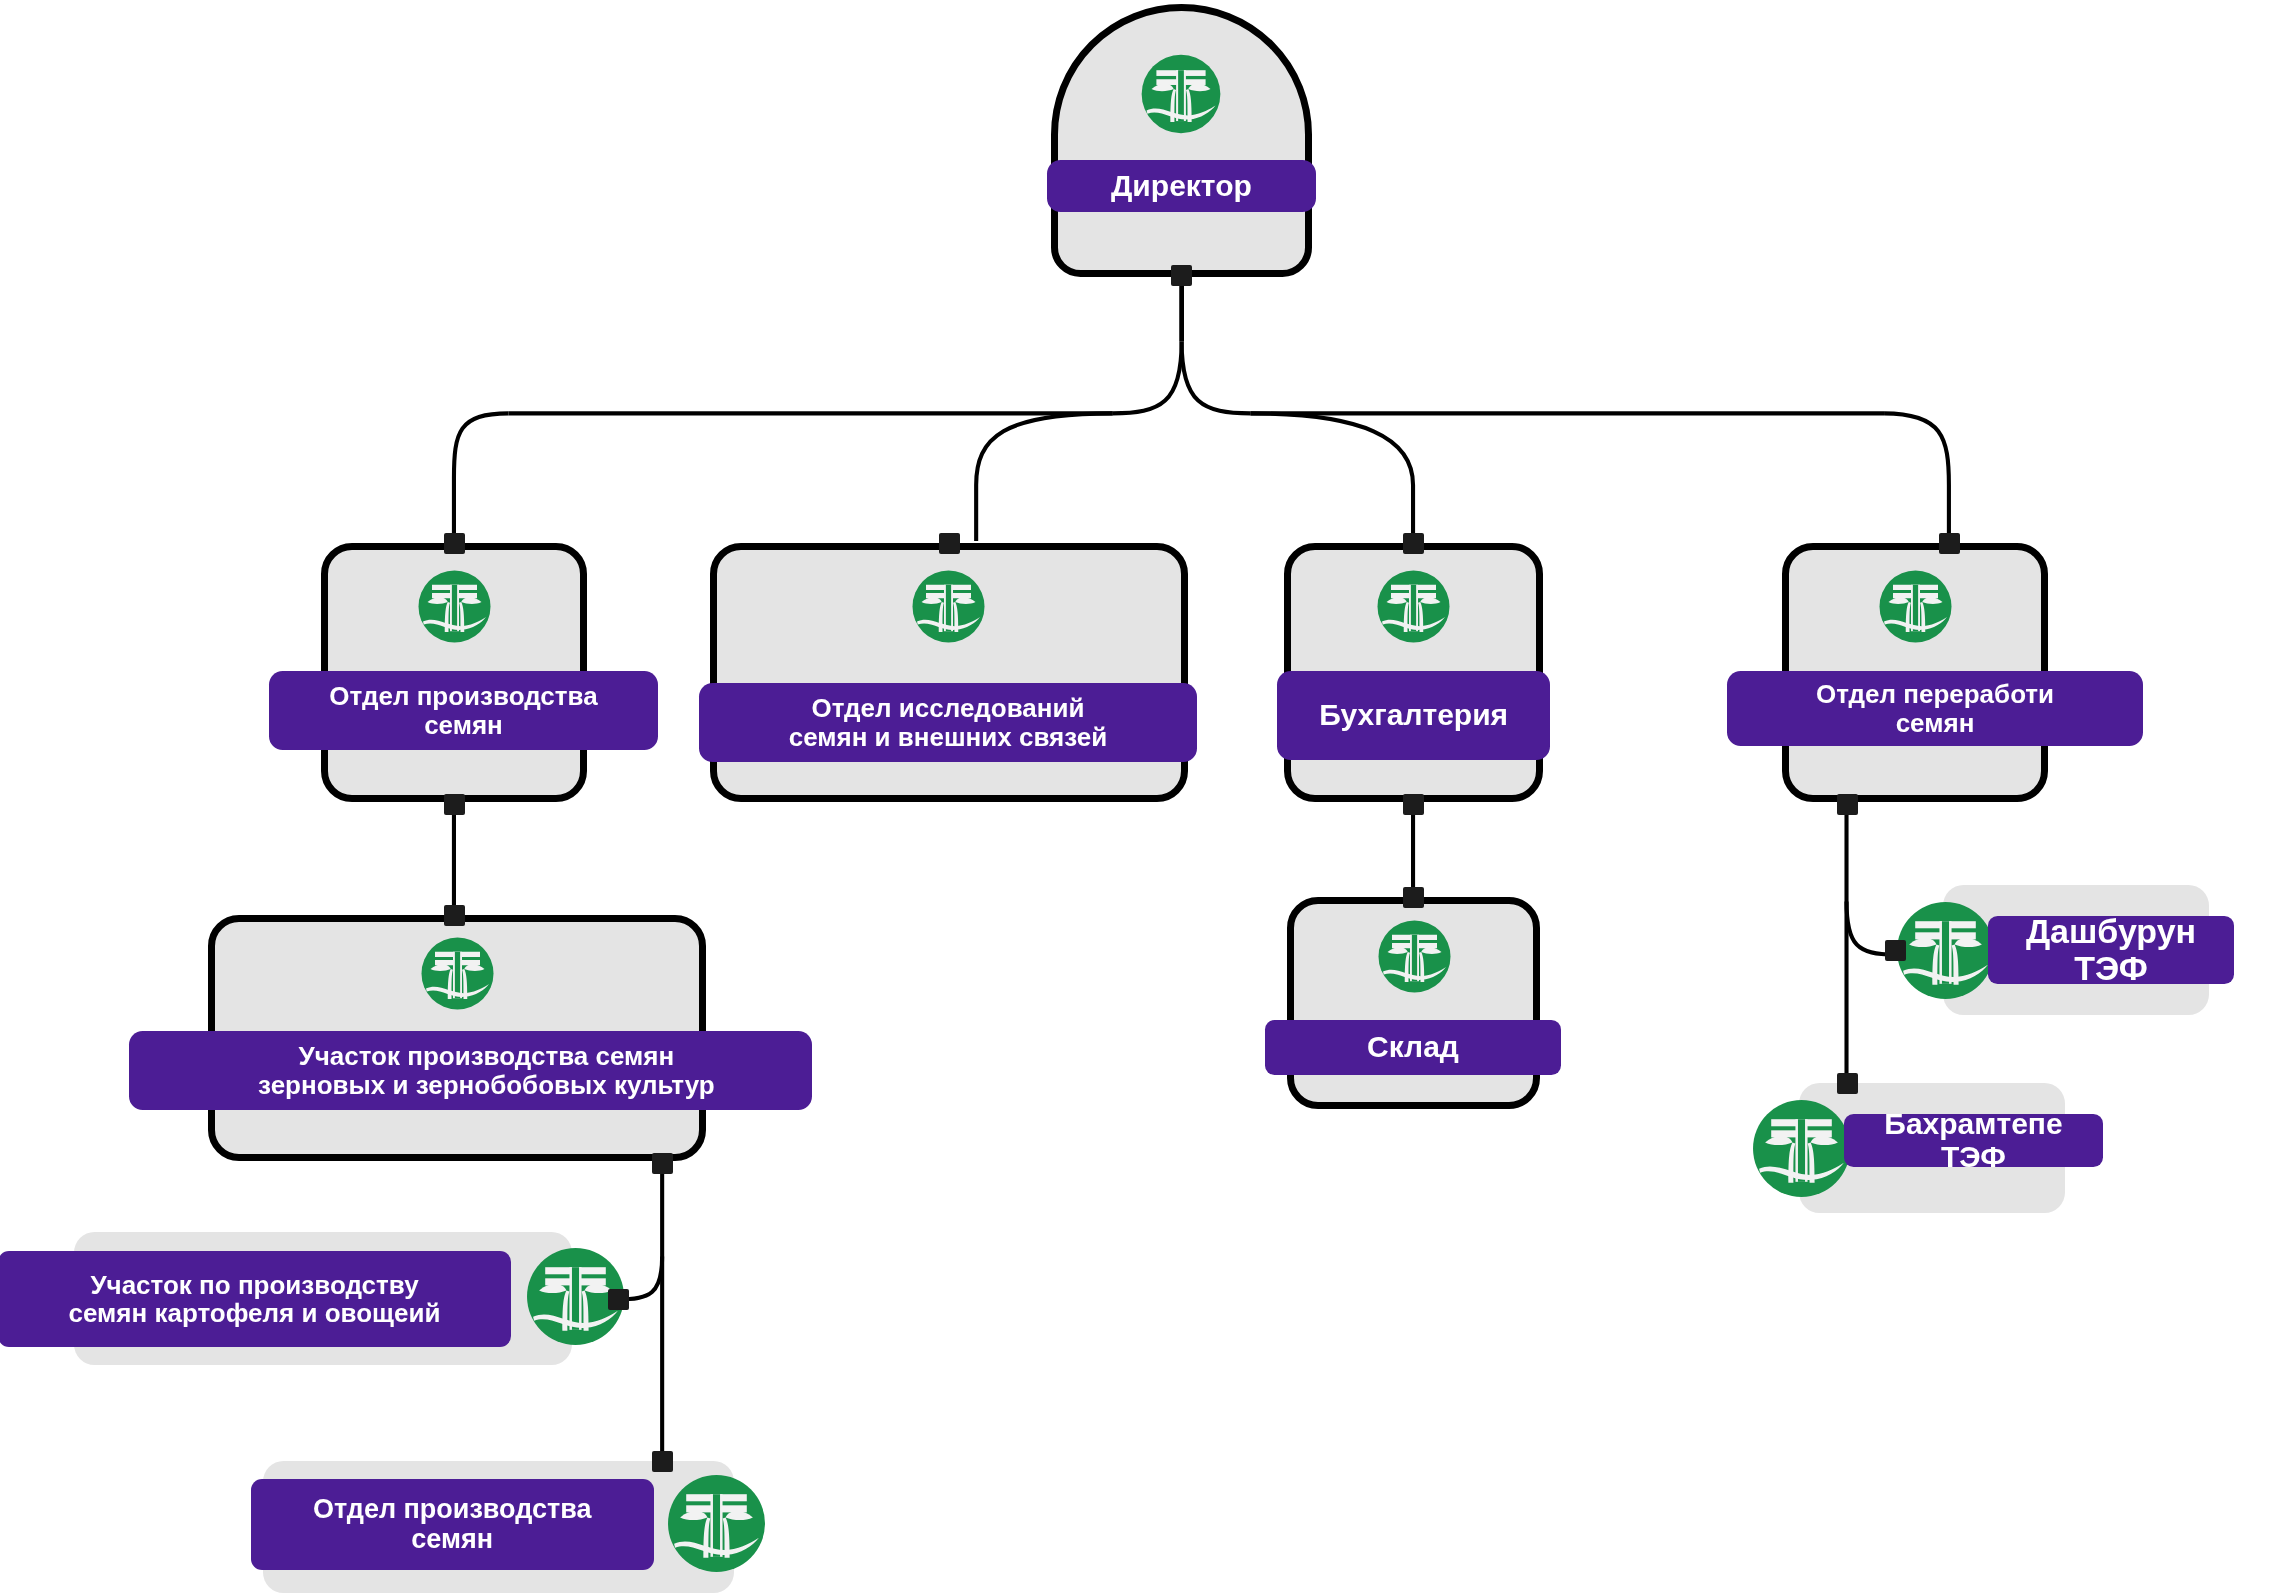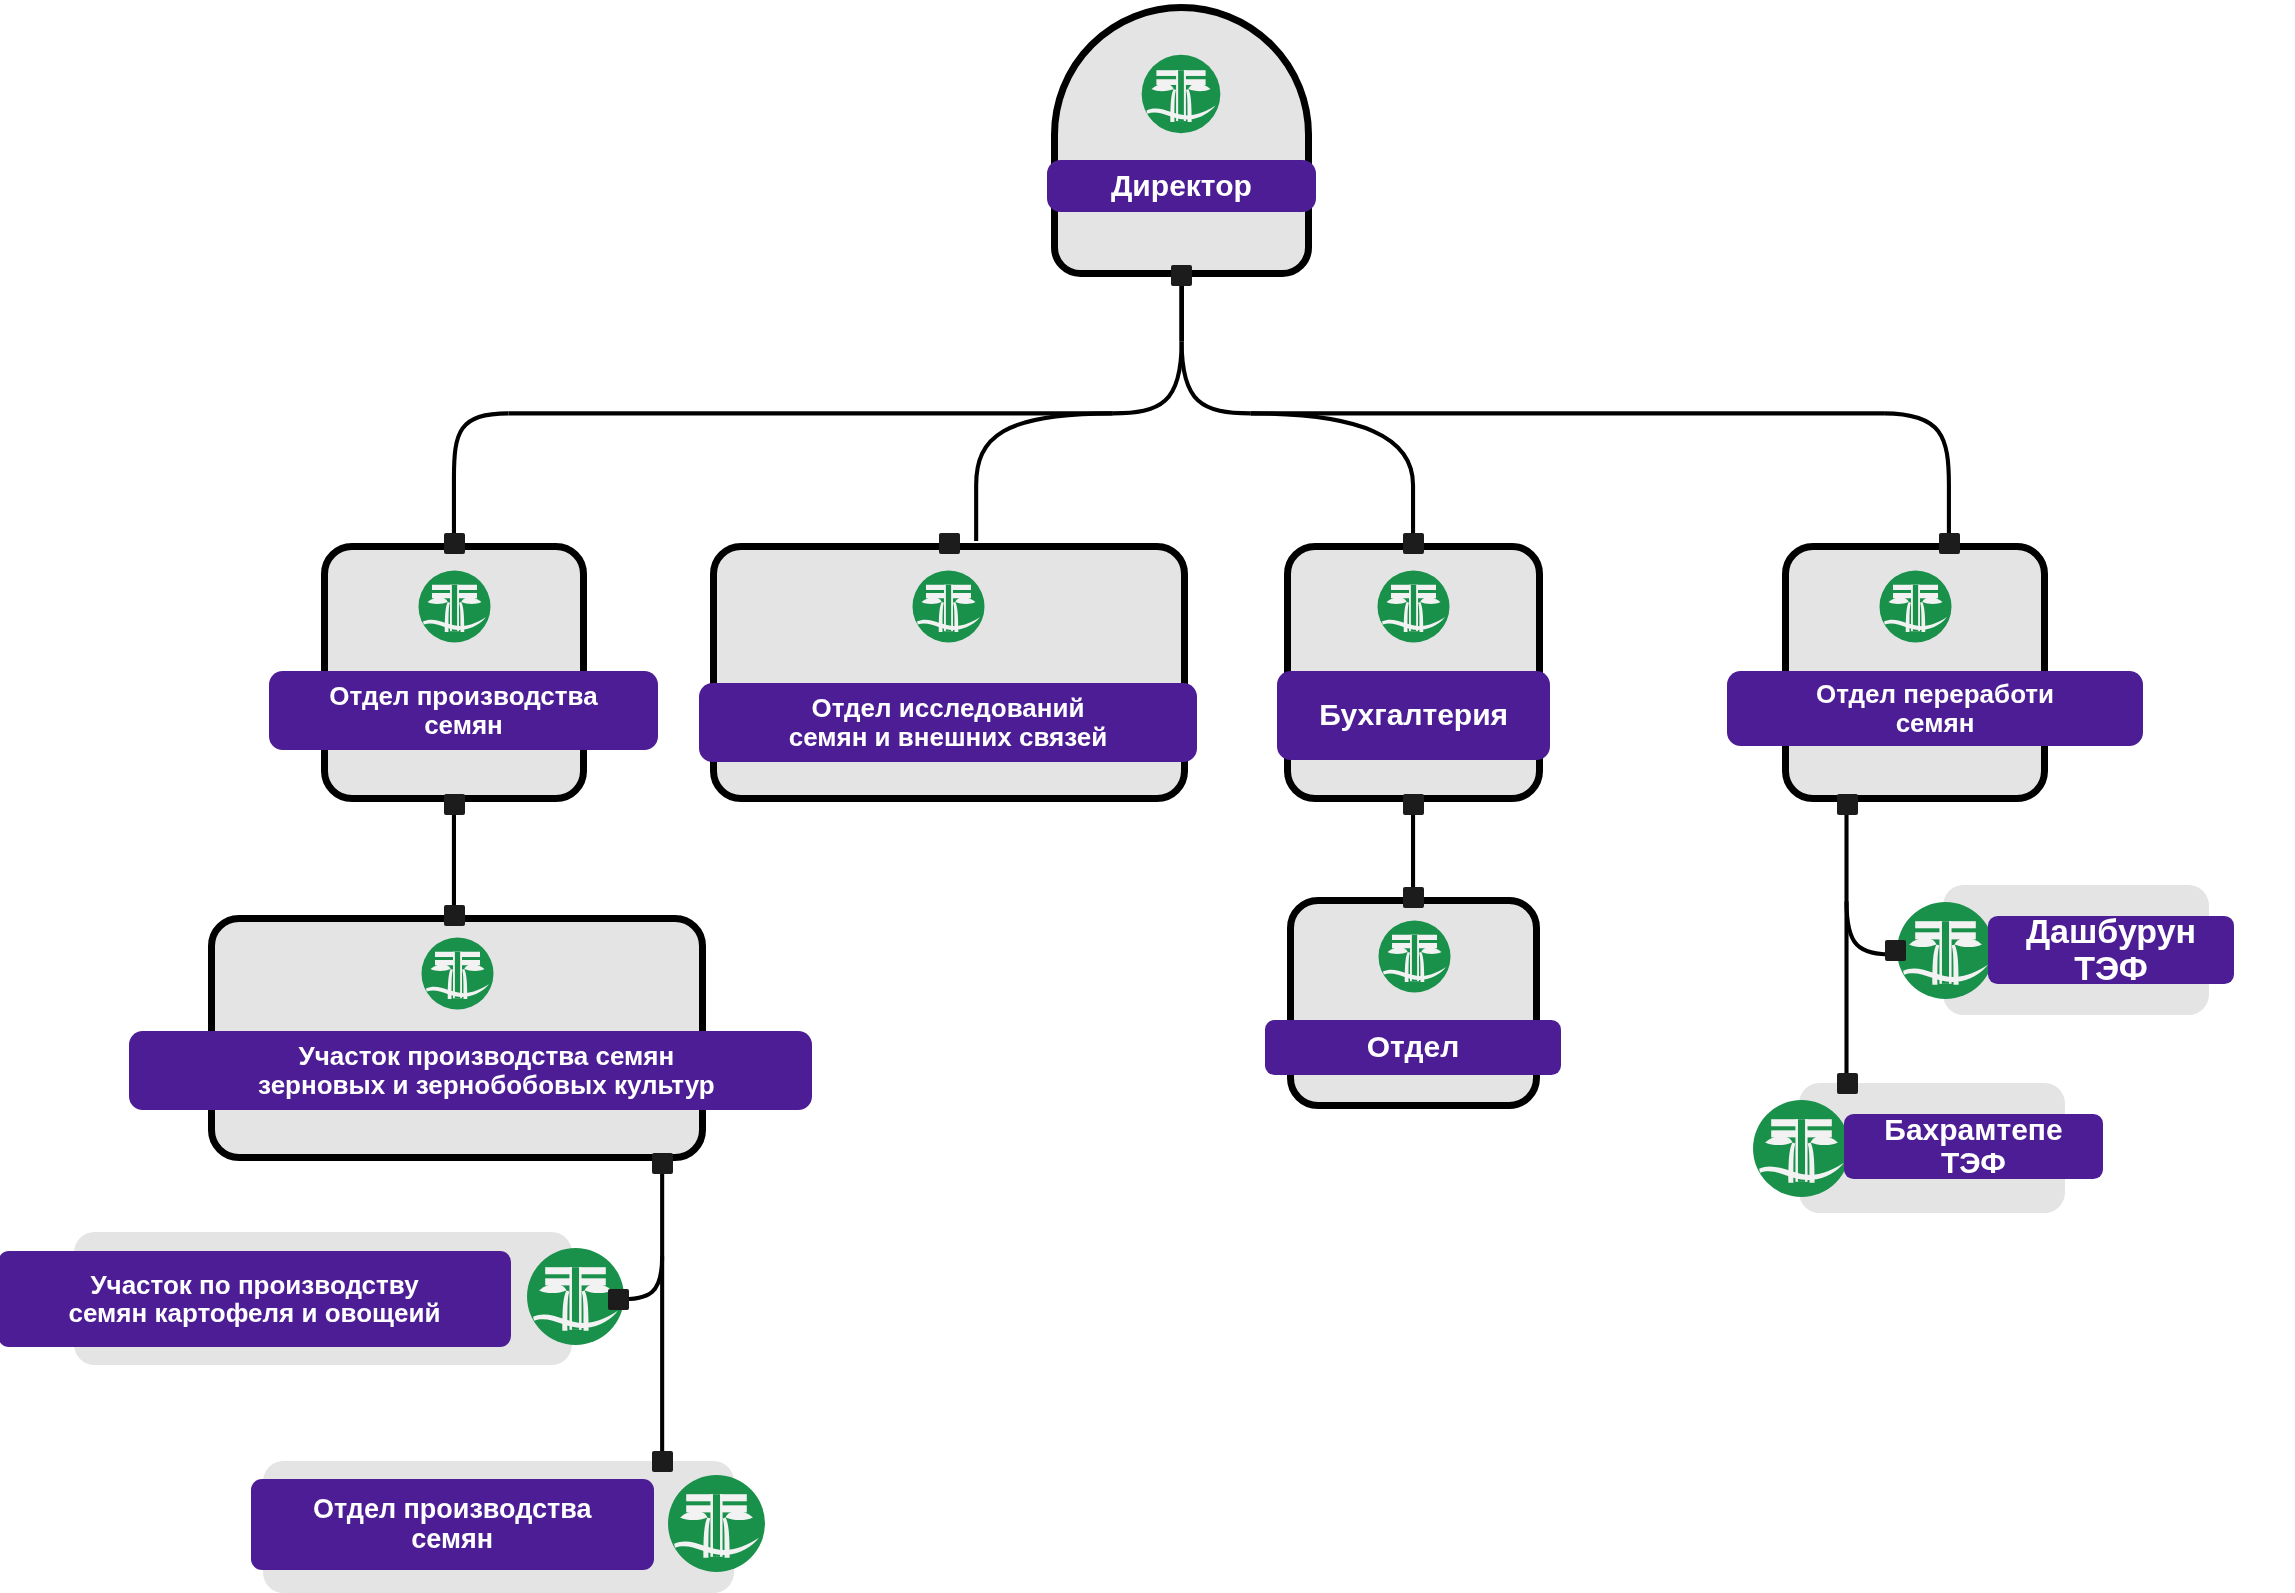--- a/index.html
+++ b/index.html
@@ -250,21 +250,21 @@
       <rect x="20" y="21" width="60" height="7" fill="#f2f2f2"></rect>
       <rect x="20" y="32" width="60" height="7" fill="#f2f2f2"></rect>
       <path d="M44 21 h12 v62 h-12 z" fill="#f2f2f2"></path>
       <rect x="46.5" y="21" width="7" height="62" fill="#19914a"></rect>
       <path d="M14 44 C 24 35, 38 36, 41 44 C 34 47, 22 48, 14 44 Z" fill="#f2f2f2"></path>
       <path d="M86 44 C 76 35, 62 36, 59 44 C 66 47, 78 48, 86 44 Z" fill="#f2f2f2"></path>
       <path d="M41 44 C 38 50, 37 60, 37 84 l5 0 C 42 60, 42 50, 44 45 Z" fill="#f2f2f2"></path>
       <path d="M59 44 C 62 50, 63 60, 63 84 l-5 0 C 58 60, 58 50, 56 45 Z" fill="#f2f2f2"></path>
       <path d="M8 70 C 26 62, 42 78, 62 76 C 76 74, 86 68, 92 64 C 86 72, 74 80, 60 81 C 40 83, 26 68, 9 74 Z" fill="#f2f2f2"></path>
     </svg>
-    <div class="plate narrow-pad" style="left:-22px; top:123px; width:296px; height:55px; font-size:30px; border-radius:9.6px;">Отдел</div>
+    <div class="plate narrow-pad" style="left:-22px; top:123px; width:296px; height:55px; font-size:30px; border-radius:9.6px;">Склад</div>
     <div class="port" style="left:116px; top:-9.6px;"></div>
   </div>
 
   <div class="node" style="left:1943px; top:885px; width:266px; height:130px;">
     <div class="card plain"></div>
     <svg class="emblem" viewBox="0 0 100 100" style="left:-48px; top:15px; width:101px; height:101px;" xmlns="http://www.w3.org/2000/svg">
       <circle cx="50" cy="50" r="48" fill="#19914a"></circle>
       <rect x="20" y="21" width="60" height="7" fill="#f2f2f2"></rect>
       <rect x="20" y="32" width="60" height="7" fill="#f2f2f2"></rect>
       <path d="M44 21 h12 v62 h-12 z" fill="#f2f2f2"></path>
@@ -286,21 +286,21 @@
       <rect x="20" y="21" width="60" height="7" fill="#f2f2f2"></rect>
       <rect x="20" y="32" width="60" height="7" fill="#f2f2f2"></rect>
       <path d="M44 21 h12 v62 h-12 z" fill="#f2f2f2"></path>
       <rect x="46.5" y="21" width="7" height="62" fill="#19914a"></rect>
       <path d="M14 44 C 24 35, 38 36, 41 44 C 34 47, 22 48, 14 44 Z" fill="#f2f2f2"></path>
       <path d="M86 44 C 76 35, 62 36, 59 44 C 66 47, 78 48, 86 44 Z" fill="#f2f2f2"></path>
       <path d="M41 44 C 38 50, 37 60, 37 84 l5 0 C 42 60, 42 50, 44 45 Z" fill="#f2f2f2"></path>
       <path d="M59 44 C 62 50, 63 60, 63 84 l-5 0 C 58 60, 58 50, 56 45 Z" fill="#f2f2f2"></path>
       <path d="M8 70 C 26 62, 42 78, 62 76 C 76 74, 86 68, 92 64 C 86 72, 74 80, 60 81 C 40 83, 26 68, 9 74 Z" fill="#f2f2f2"></path>
     </svg>
-    <div class="plate narrow-pad" style="left:45px; top:31px; width:259px; height:65px; font-size:30px; border-radius:9.6px; justify-content:flex-start;">Бахрамтепе ТЭФ</div>
+    <div class="plate narrow-pad" style="left:45px; top:31px; width:259px; height:53px; font-size:30px; border-radius:9.6px; justify-content:flex-start;">Бахрамтепе ТЭФ</div>
     <div class="port" style="left:38px; top:-9.6px;"></div>
   </div>
 
   <div class="node" style="left:74px; top:1232px; width:498px; height:133px;">
     <div class="card plain"></div>
     <svg class="emblem" viewBox="0 0 100 100" style="left:451px; top:13.7px; width:101px; height:101px;" xmlns="http://www.w3.org/2000/svg">
       <circle cx="50" cy="50" r="48" fill="#19914a"></circle>
       <rect x="20" y="21" width="60" height="7" fill="#f2f2f2"></rect>
       <rect x="20" y="32" width="60" height="7" fill="#f2f2f2"></rect>
       <path d="M44 21 h12 v62 h-12 z" fill="#f2f2f2"></path>

